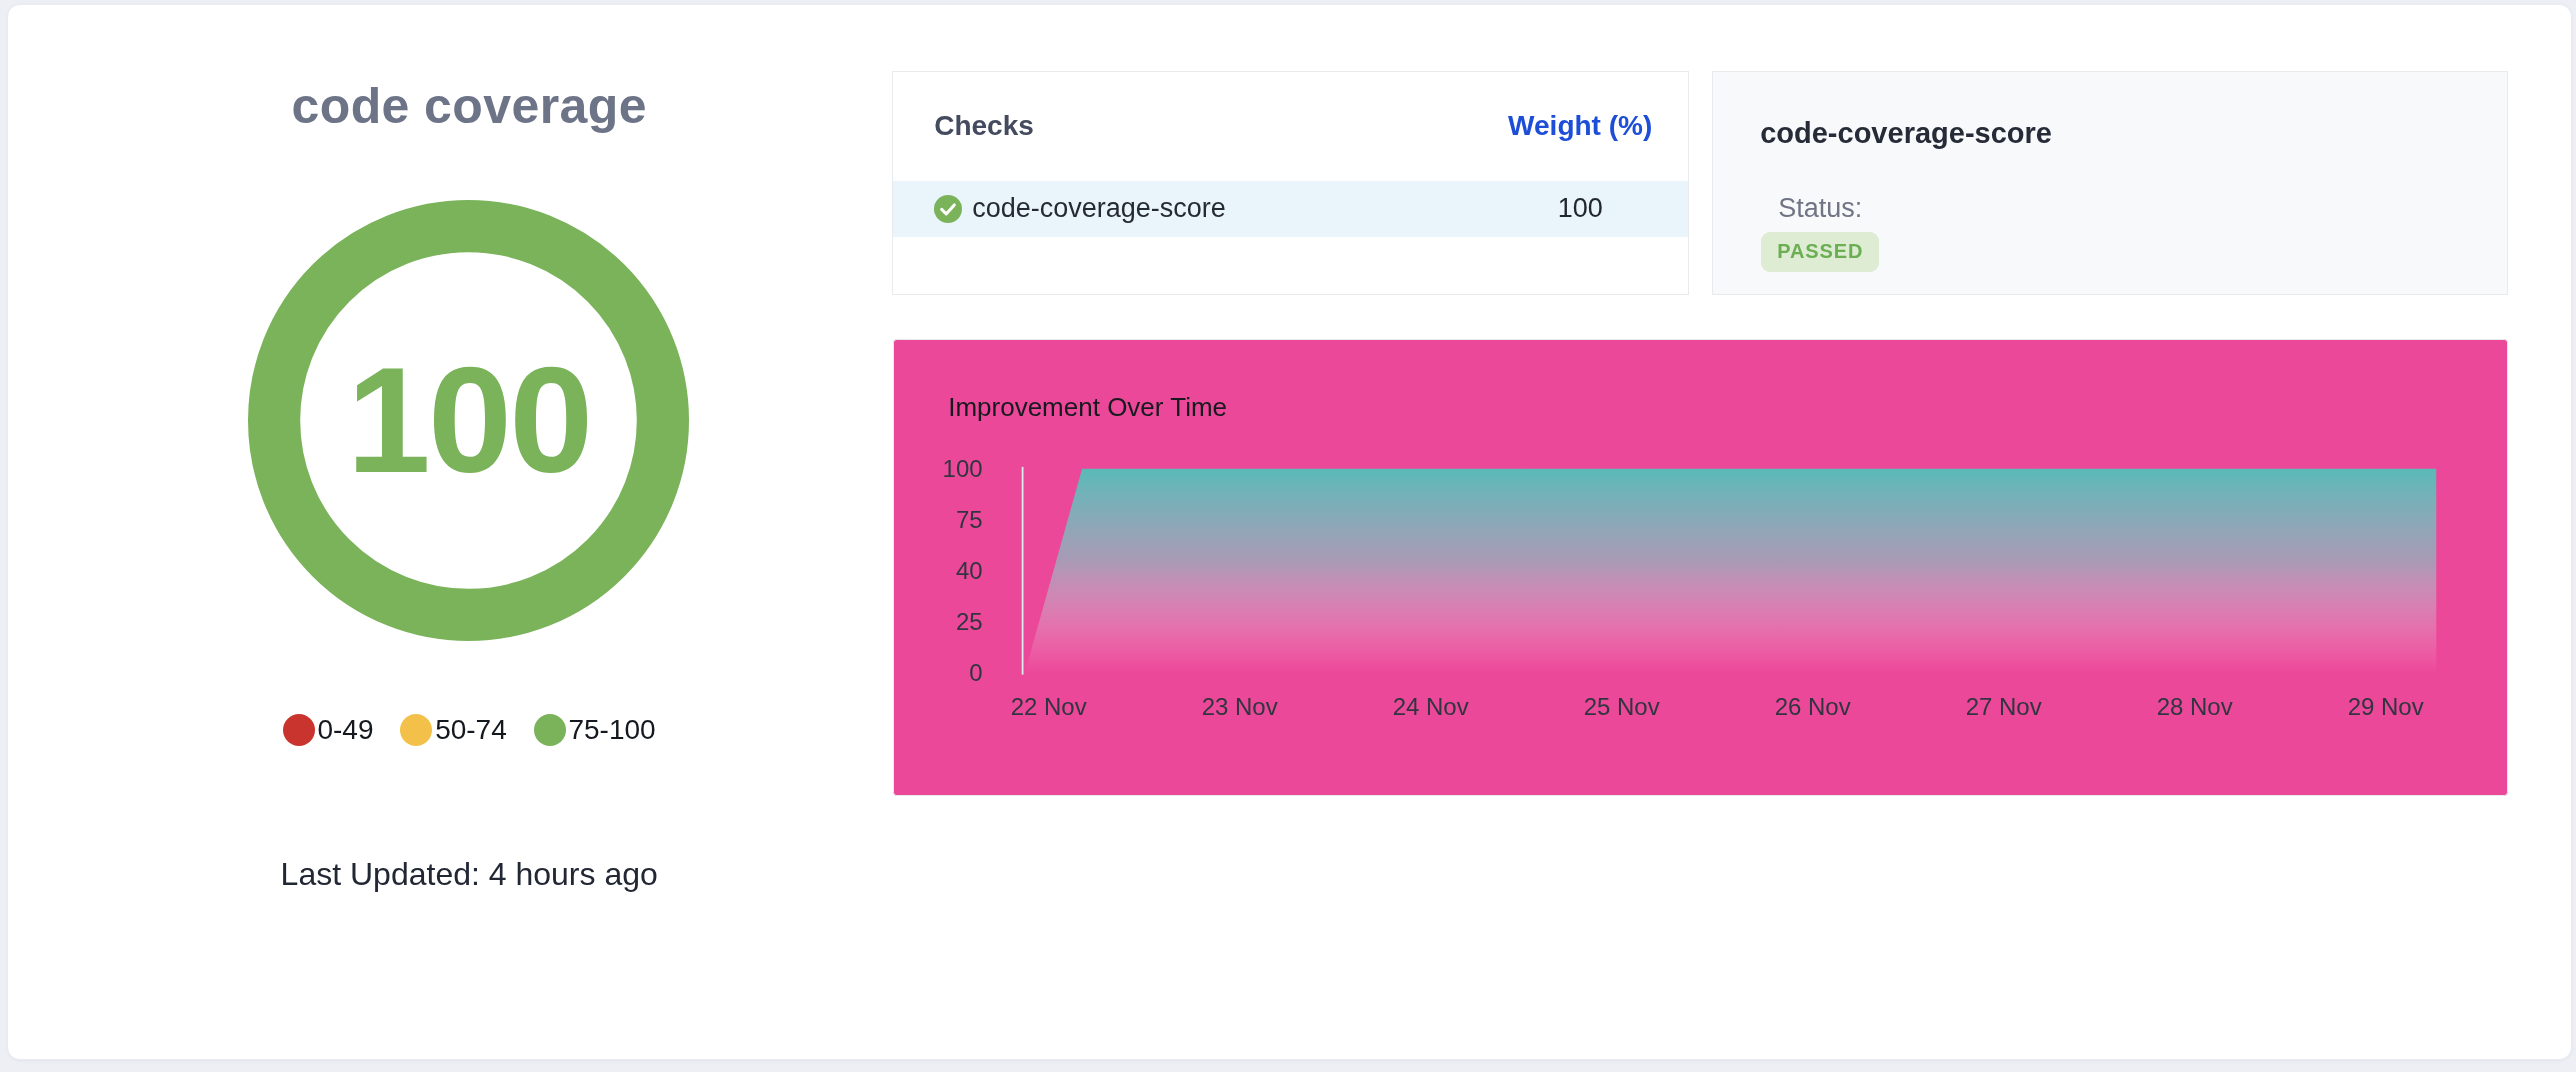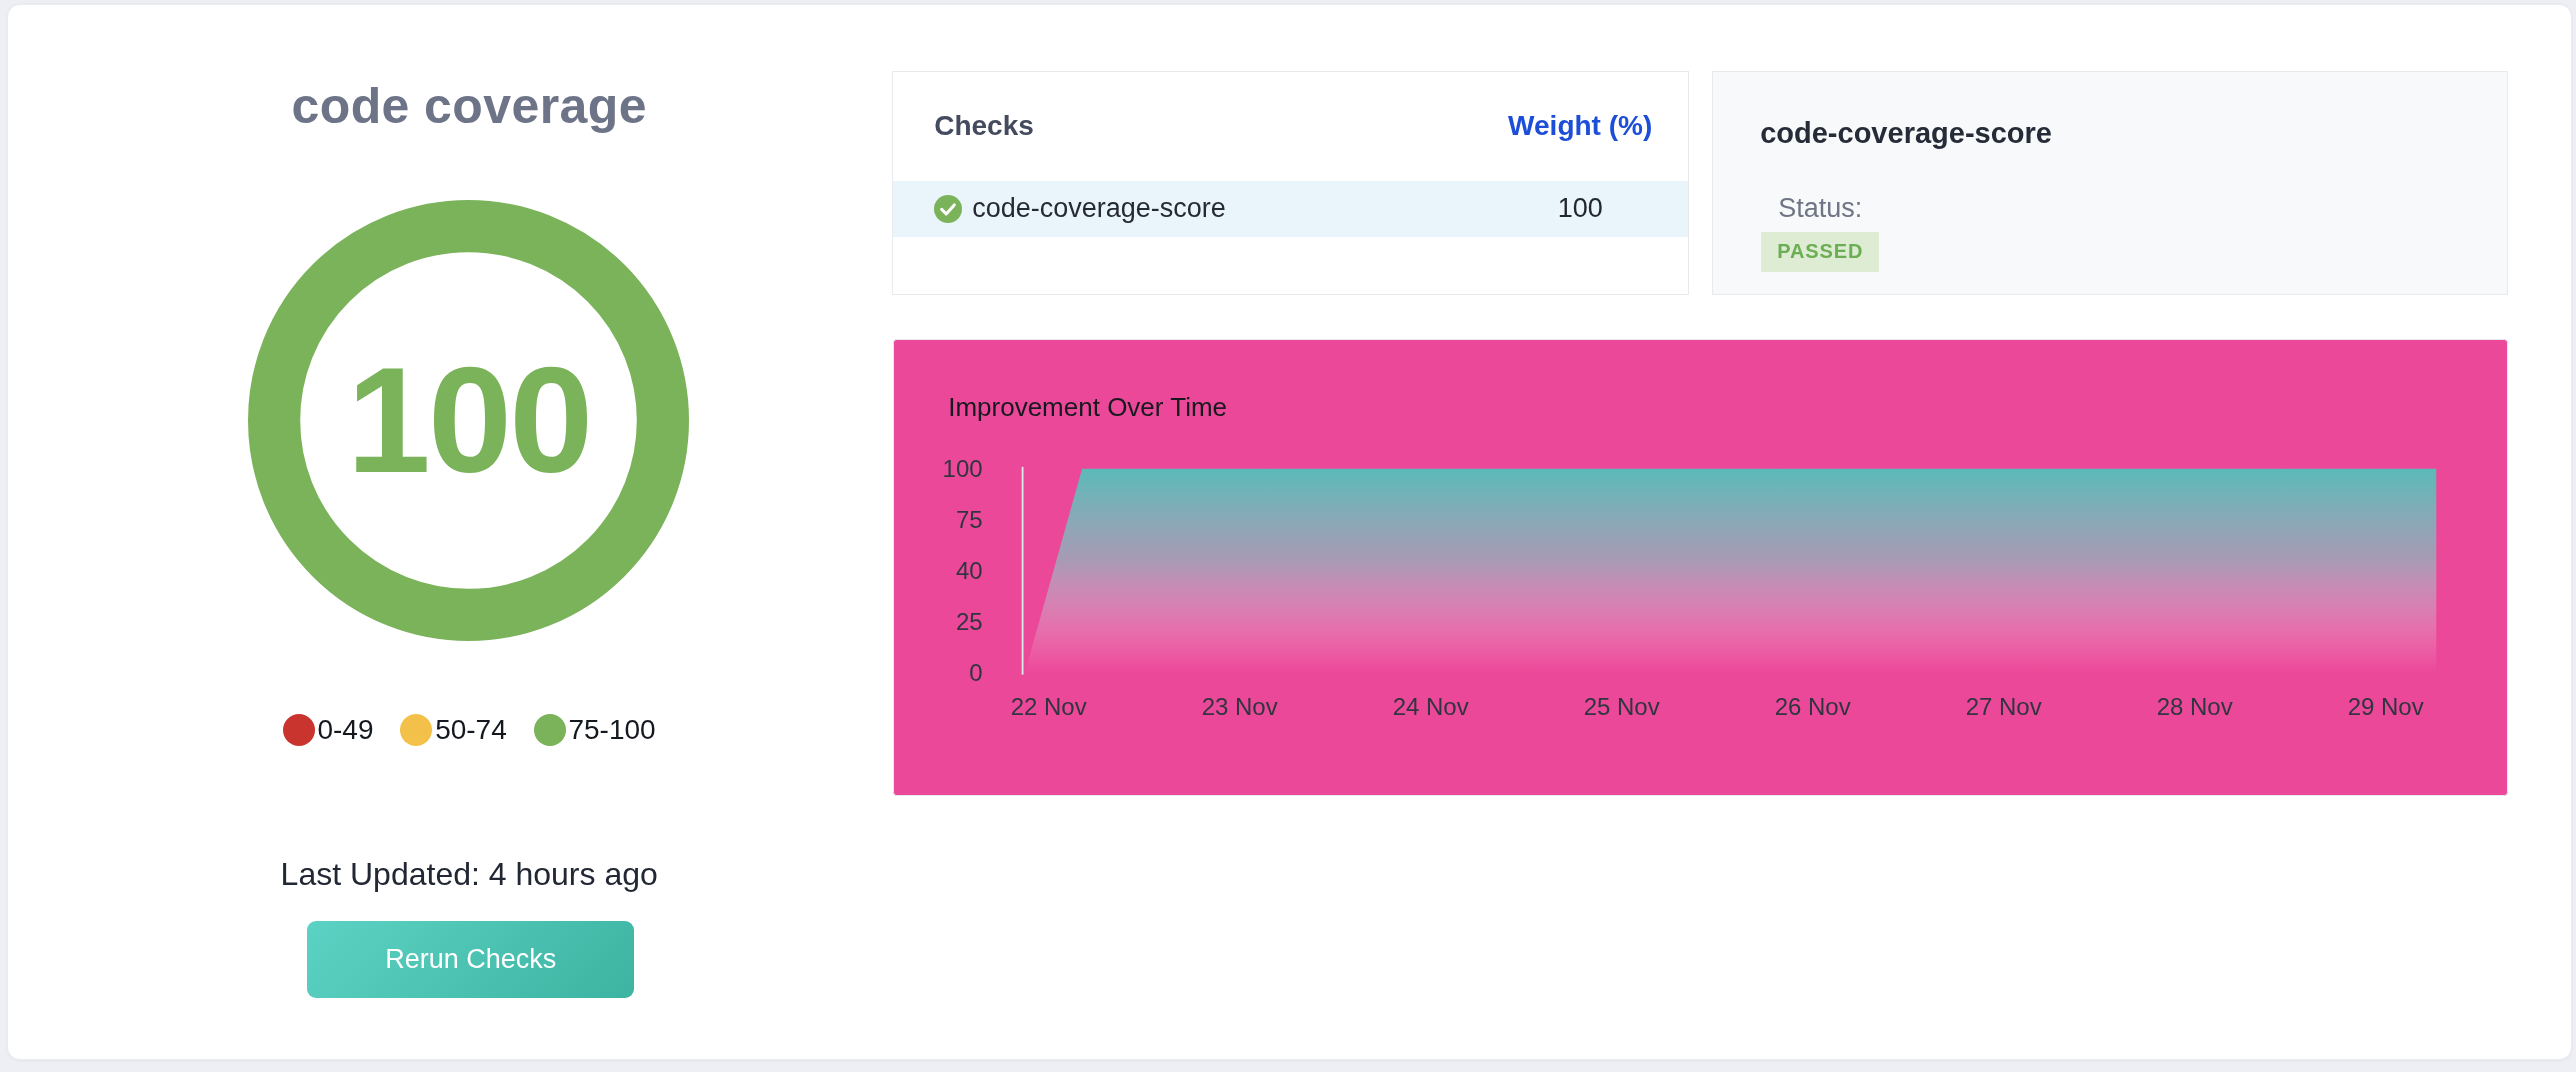--- a/index.html
+++ b/index.html
@@ -96,21 +96,21 @@
   .detail-title {
     position:absolute; left:47px; top:45px;
     font-size:29px; font-weight:700; color:#262b38;
   }
   .detail-status-row {
     position:absolute; left:48px; top:121px;
     display:flex; align-items:center; gap:8px;flex-direction:column;
   }
   .detail-status-label { font-size:27px; color:#6f7584; }
   .status-badge {
-    height:40px; padding:0 16px; border-radius:0;
+    height:40px; padding:0 16px; border-radius:9px;
     background:#ddecd2; color:#6bae53;
     font-size:20px; font-weight:700; letter-spacing:0.9px;
     display:flex; align-items:center; justify-content:center;
   }
 
   
   .chart-panel {
     position:absolute; left:885px; top:334px;
     width:1615px; height:457px;
     background:#ec4899; border:0.9px solid #e8eaee; border-radius:3.6px;
@@ -153,21 +153,20 @@
       <span>50-74</span>
     </div>
     <div class="legend-item">
       <span class="legend-dot" style="background: rgb(122, 179, 90);"></span>
       <span>75-100</span>
     </div>
   </div>
 
   <div class="last-updated">Last Updated: 4 hours ago</div>
 
-  <button class="rerun-btn">Rerun Checks</button>
 
   <div class="checks-panel">
     <div class="checks-col-header">Checks</div>
     <div class="weight-col-header">Weight (%)</div>
     <div class="check-row">
       <svg width="28" height="28" viewBox="0 0 31 31">
         <circle cx="15.5" cy="15.5" r="15.5" fill="#7ab35a"></circle>
         <path d="M8.5 16 L13.5 21 L22.5 11" fill="none" stroke="#ffffff" stroke-width="3.4" stroke-linecap="round" stroke-linejoin="round"></path>
       </svg>
       <span class="check-row-name">code-coverage-score</span>

